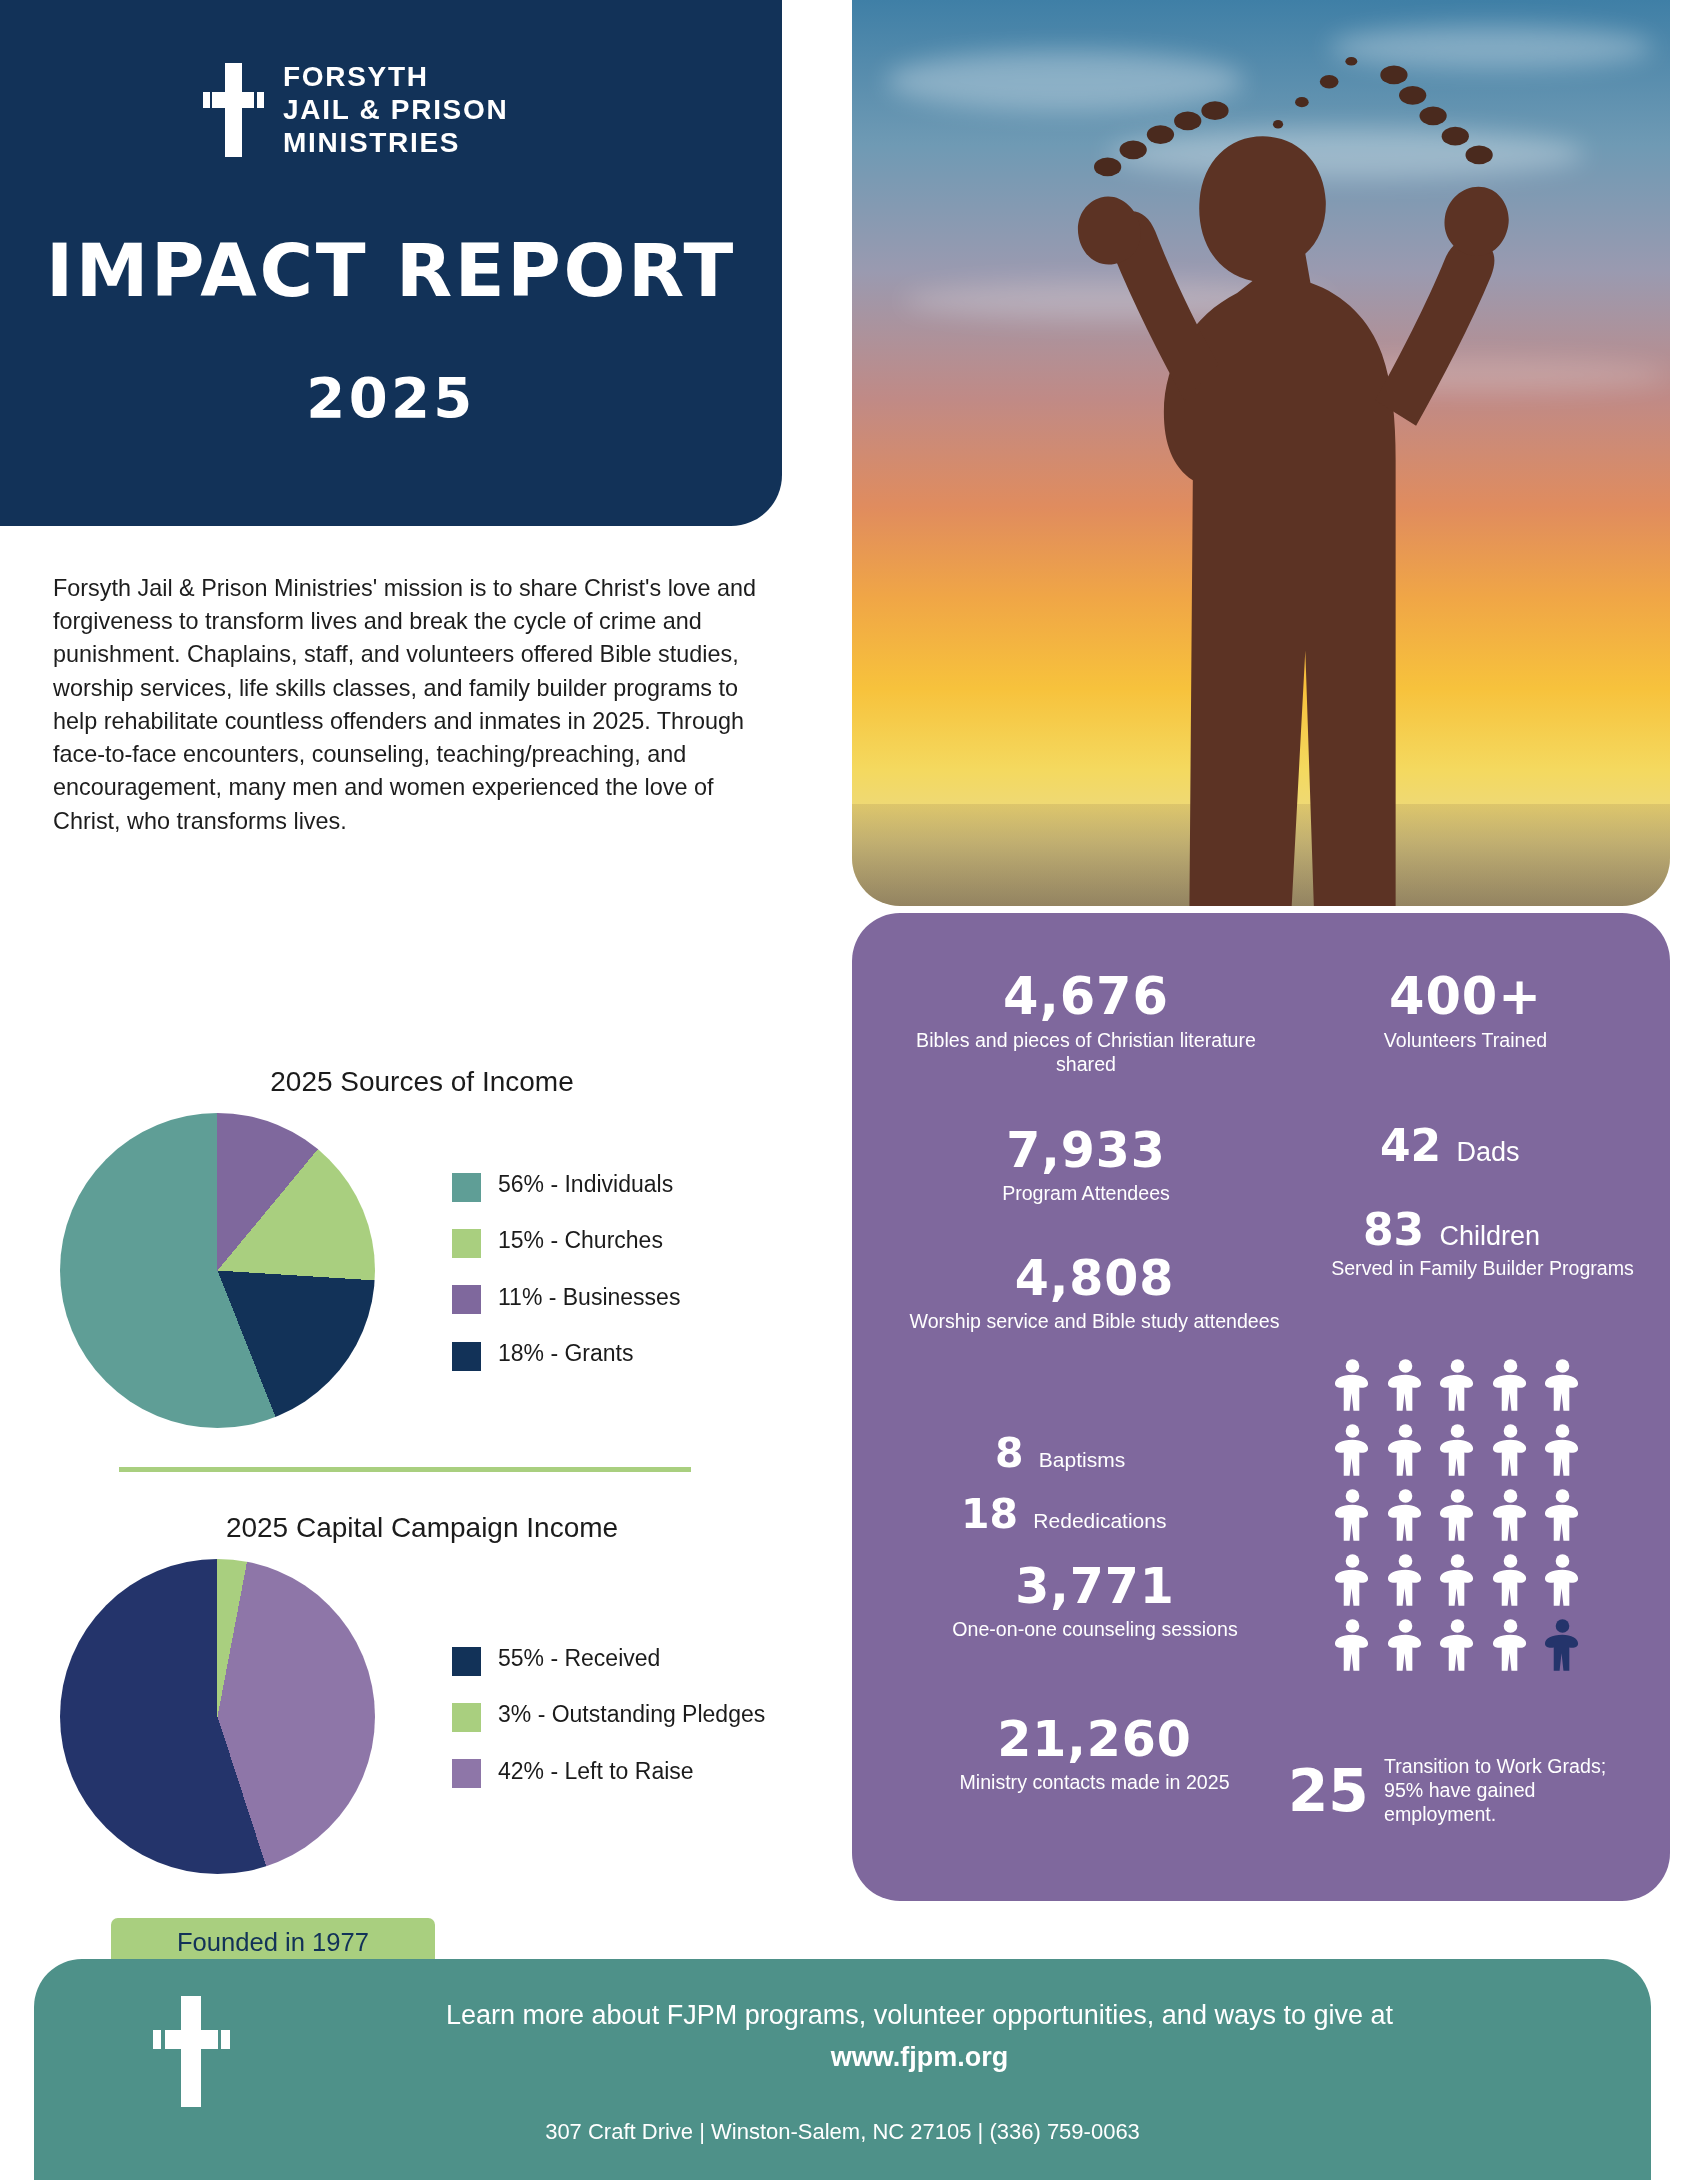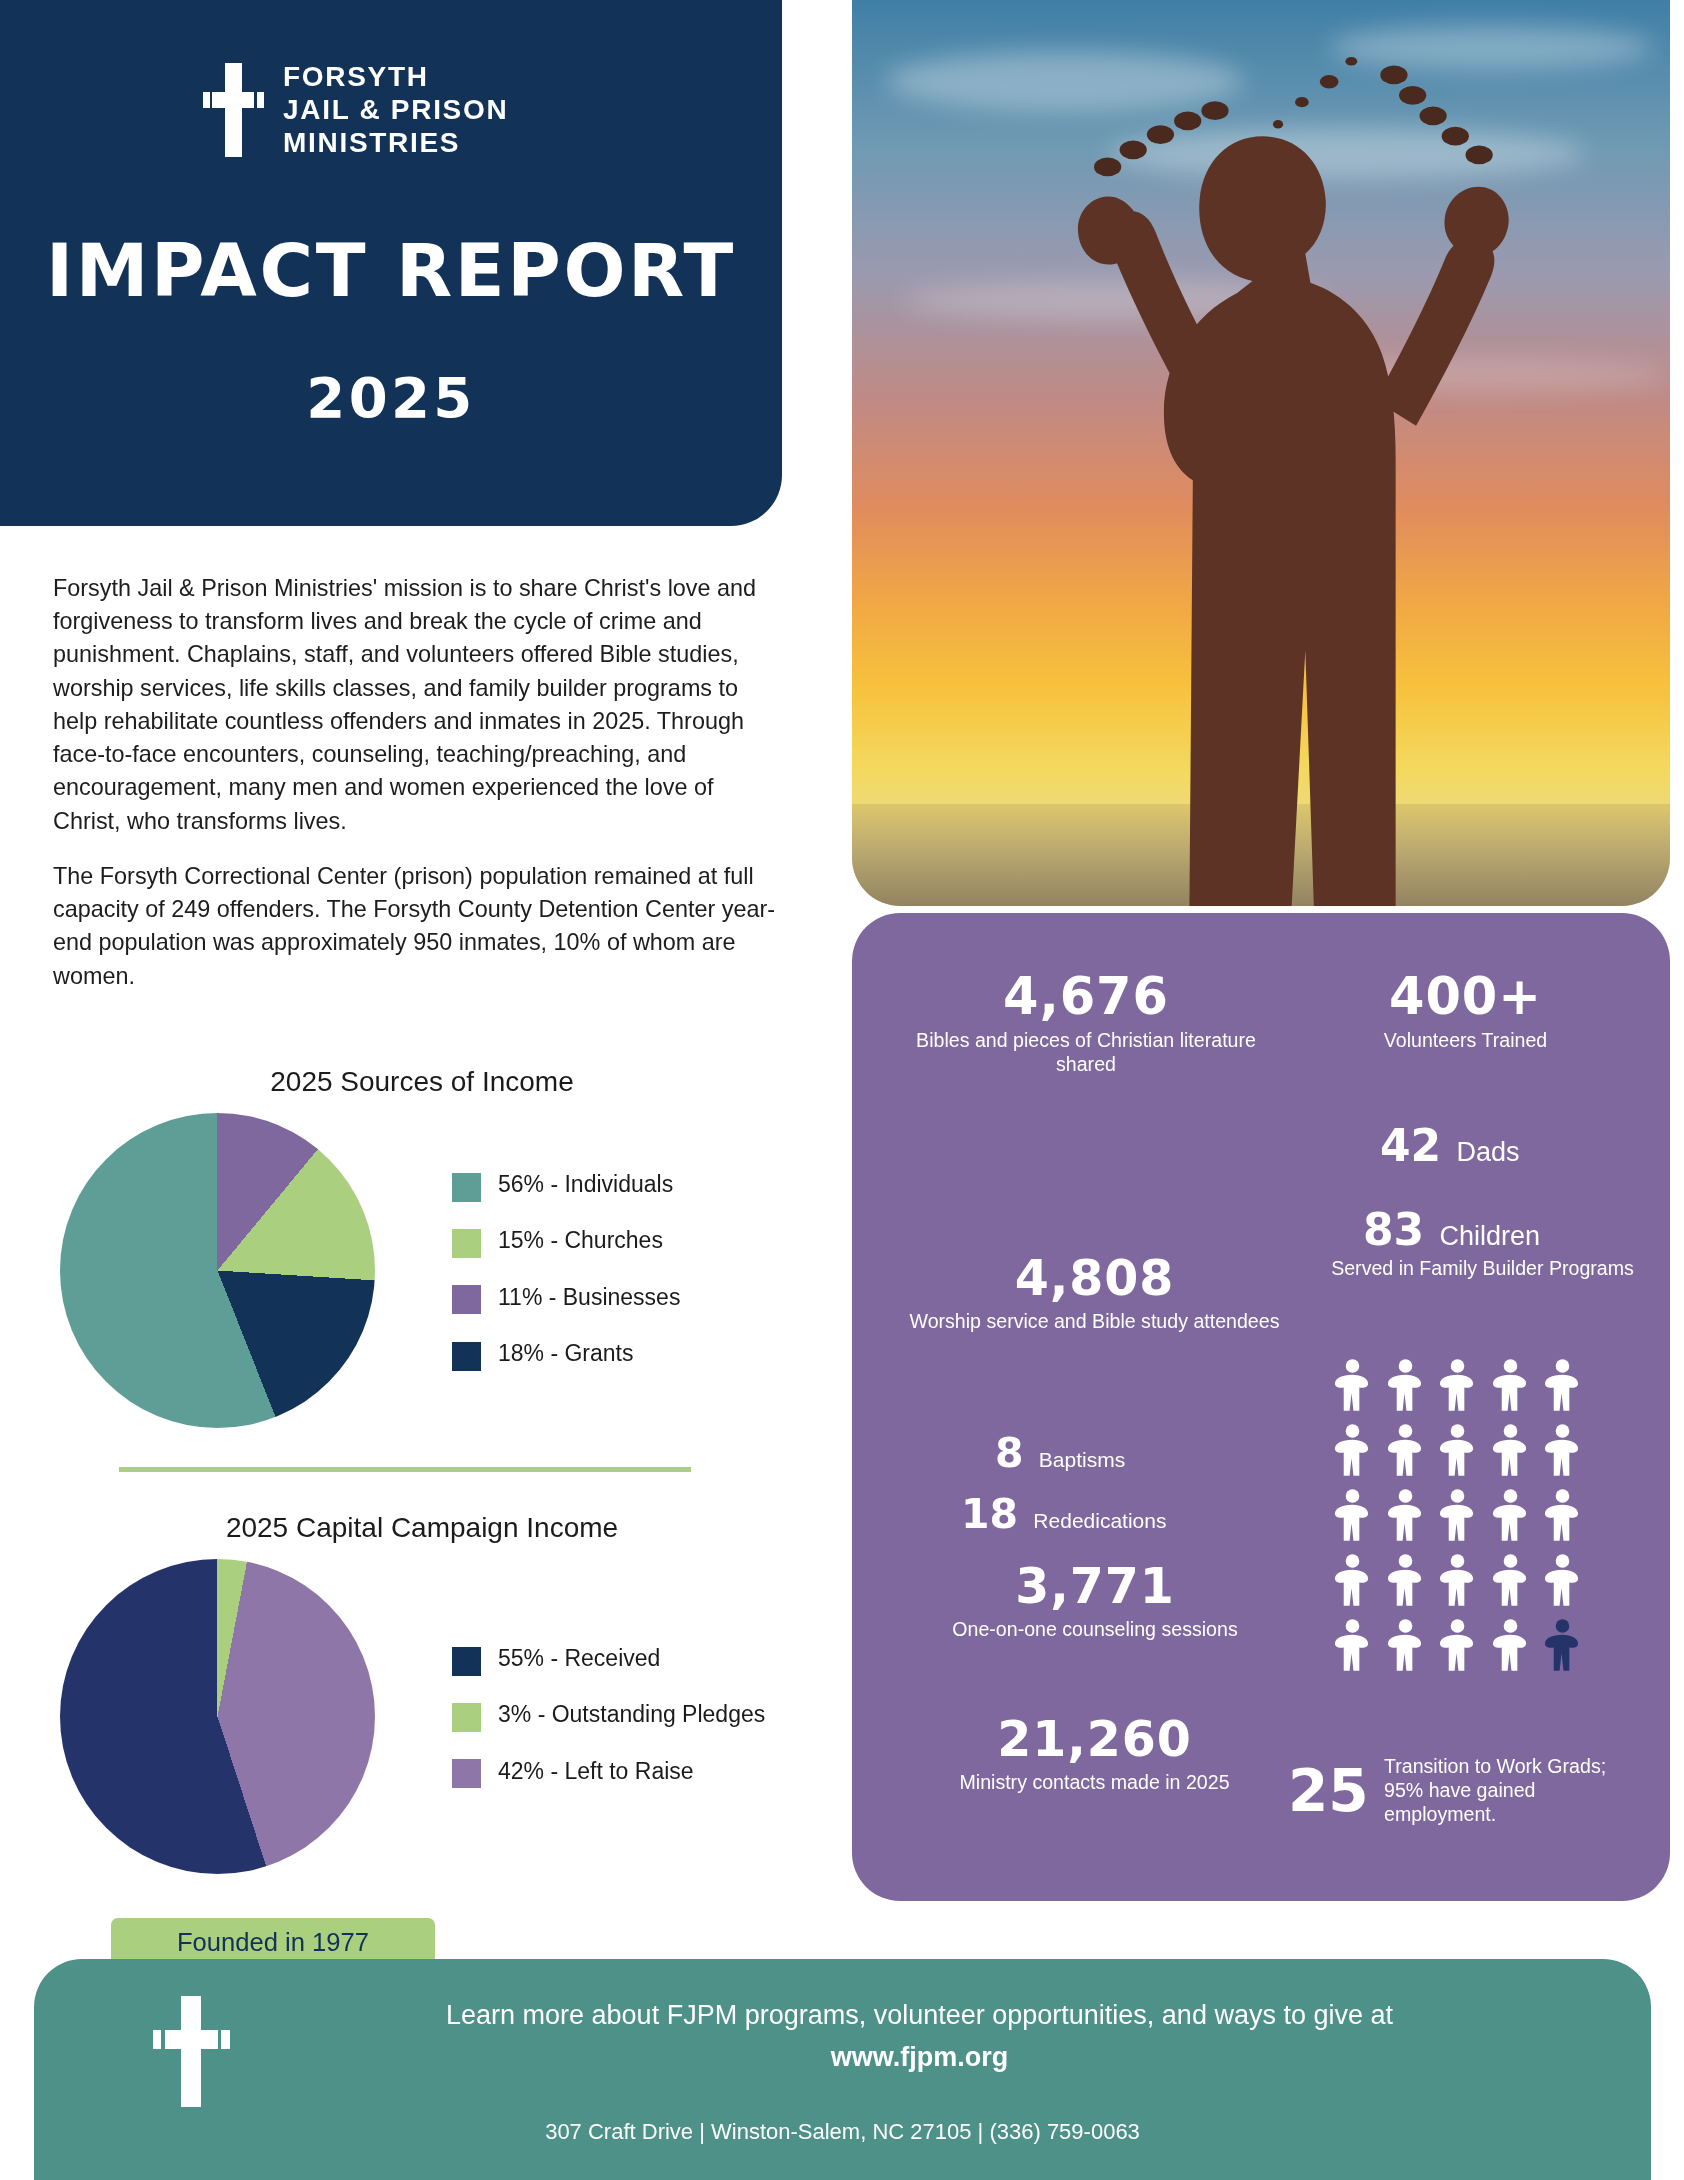--- a/index.html
+++ b/index.html
@@ -409,21 +409,20 @@
         <ellipse cx="560" cy="96" rx="11" ry="8"></ellipse>
         <ellipse cx="528" cy="120" rx="8" ry="6"></ellipse>
         <ellipse cx="500" cy="146" rx="6" ry="5"></ellipse>
         <ellipse cx="586" cy="72" rx="7" ry="5"></ellipse>
       </g>
     </svg>
   </div>
 
   <div class="mission">
     <p>Forsyth Jail &amp; Prison Ministries' mission is to share Christ's love and forgiveness to transform lives and break the cycle of crime and punishment. Chaplains, staff, and volunteers offered Bible studies, worship services, life skills classes, and family builder programs to help rehabilitate countless offenders and inmates in 2025. Through face-to-face encounters, counseling, teaching/preaching, and encouragement, many men and women experienced the love of Christ, who transforms lives.</p>
-    <p>The Forsyth Correctional Center (prison) population remained at full capacity of 249 offenders. The Forsyth County Detention Center year-end population was approximately 950 inmates, 10% of whom are women.</p>
   </div>
 
   <div class="chart-block" style="left:60px; top:1066px; width:724px;">
     <div class="chart-title">2025 Sources of Income</div>
     <div class="chart-row">
       <div class="pie" style="width:315px;height:315px;background:conic-gradient(
              #7f689d 0deg 39.6deg,
              #a9cf7f 39.6deg 93.6deg,
              #123258 93.6deg 158.4deg,
              #5f9e96 158.4deg 360deg);"></div>
@@ -481,20 +480,24 @@
     <div class="stat" style="left:51px; top:58px; width:366px;">
       <div class="num" style="font-size:51px;">4,676</div>
       <div class="lbl">Bibles and pieces of Christian literature shared</div>
     </div>
 
     <div class="stat" style="left:443px; top:58px; width:341px;">
       <div class="num" style="font-size:51px;">400+</div>
       <div class="lbl">Volunteers Trained</div>
     </div>
 
+    <div class="stat" style="left:51px; top:213px; width:366px;">
+      <div class="num" style="font-size:49px;">7,933</div>
+      <div class="lbl">Program Attendees</div>
+    </div>
 
     <div class="stat-inline" style="left:528px; top:211px;">
       <span class="num" style="font-size:44px;">42</span>
       <span class="lbl" style="font-size:27px;">Dads</span>
     </div>
 
     <div class="stat-inline" style="left:511px; top:273px;">
       <span class="num" style="font-size:44px;margin-top:22px;">83</span>
       <span class="lbl" style="font-size:27px;">Children</span>
     </div>

